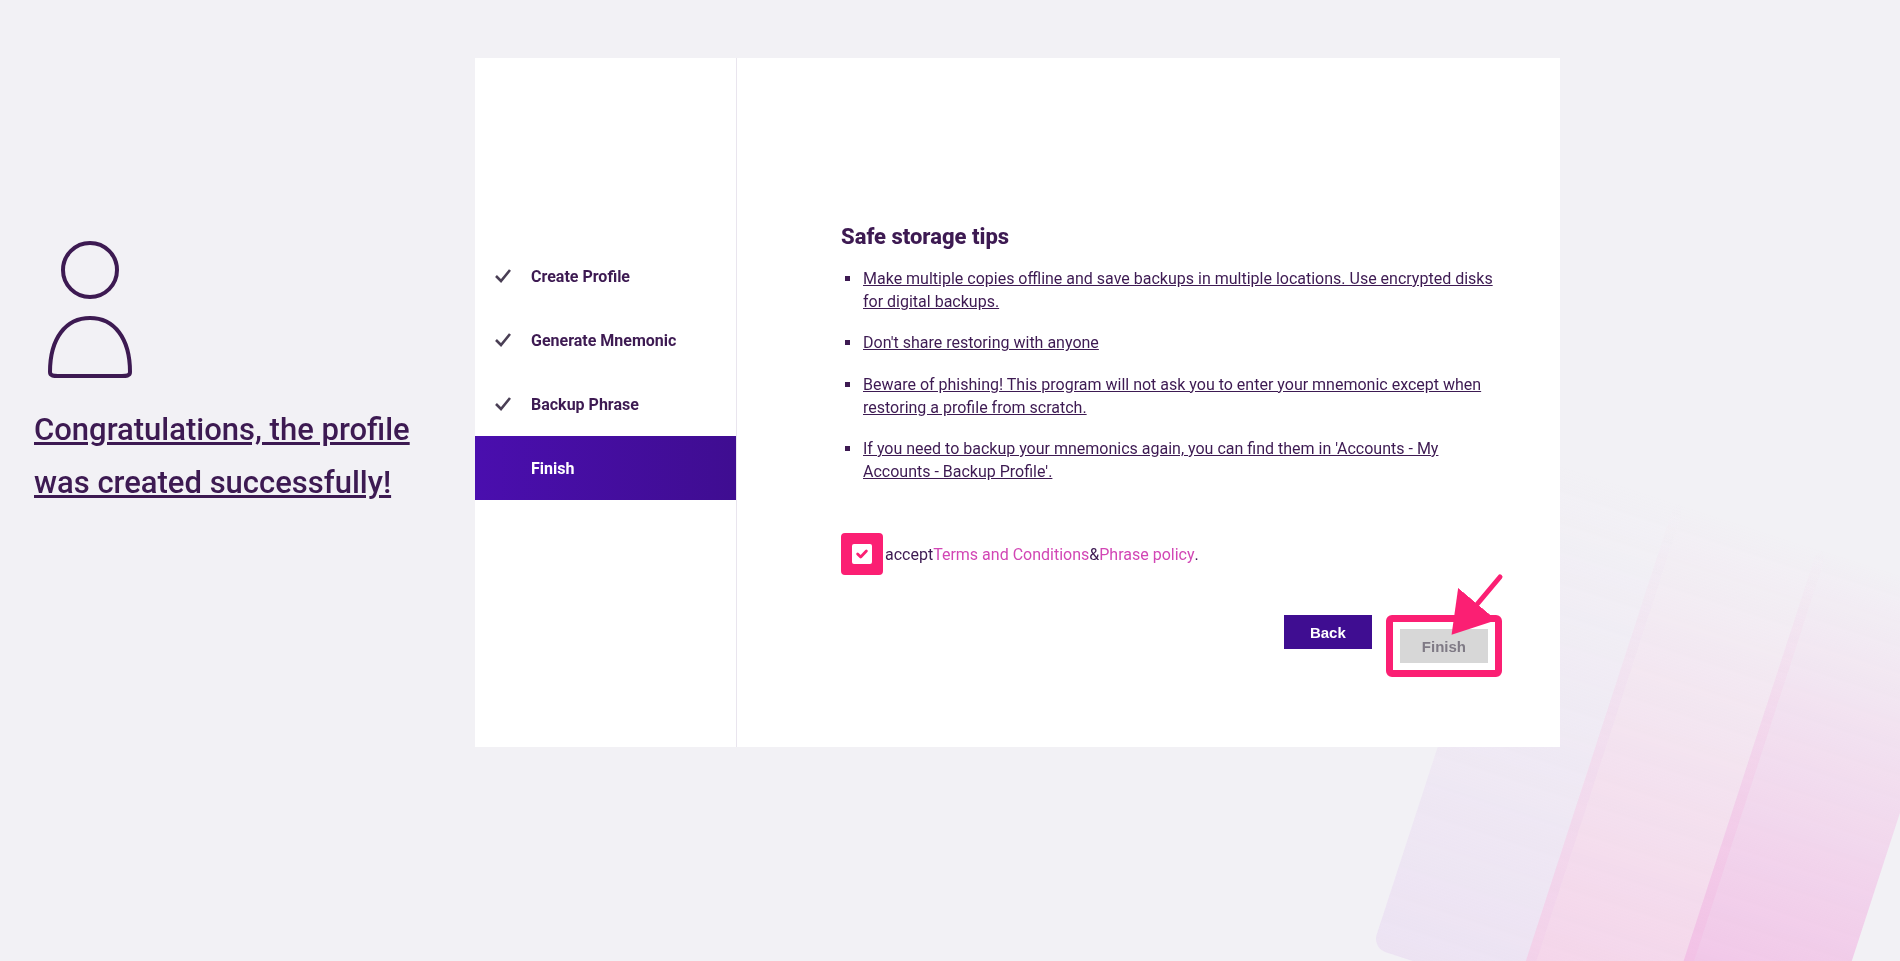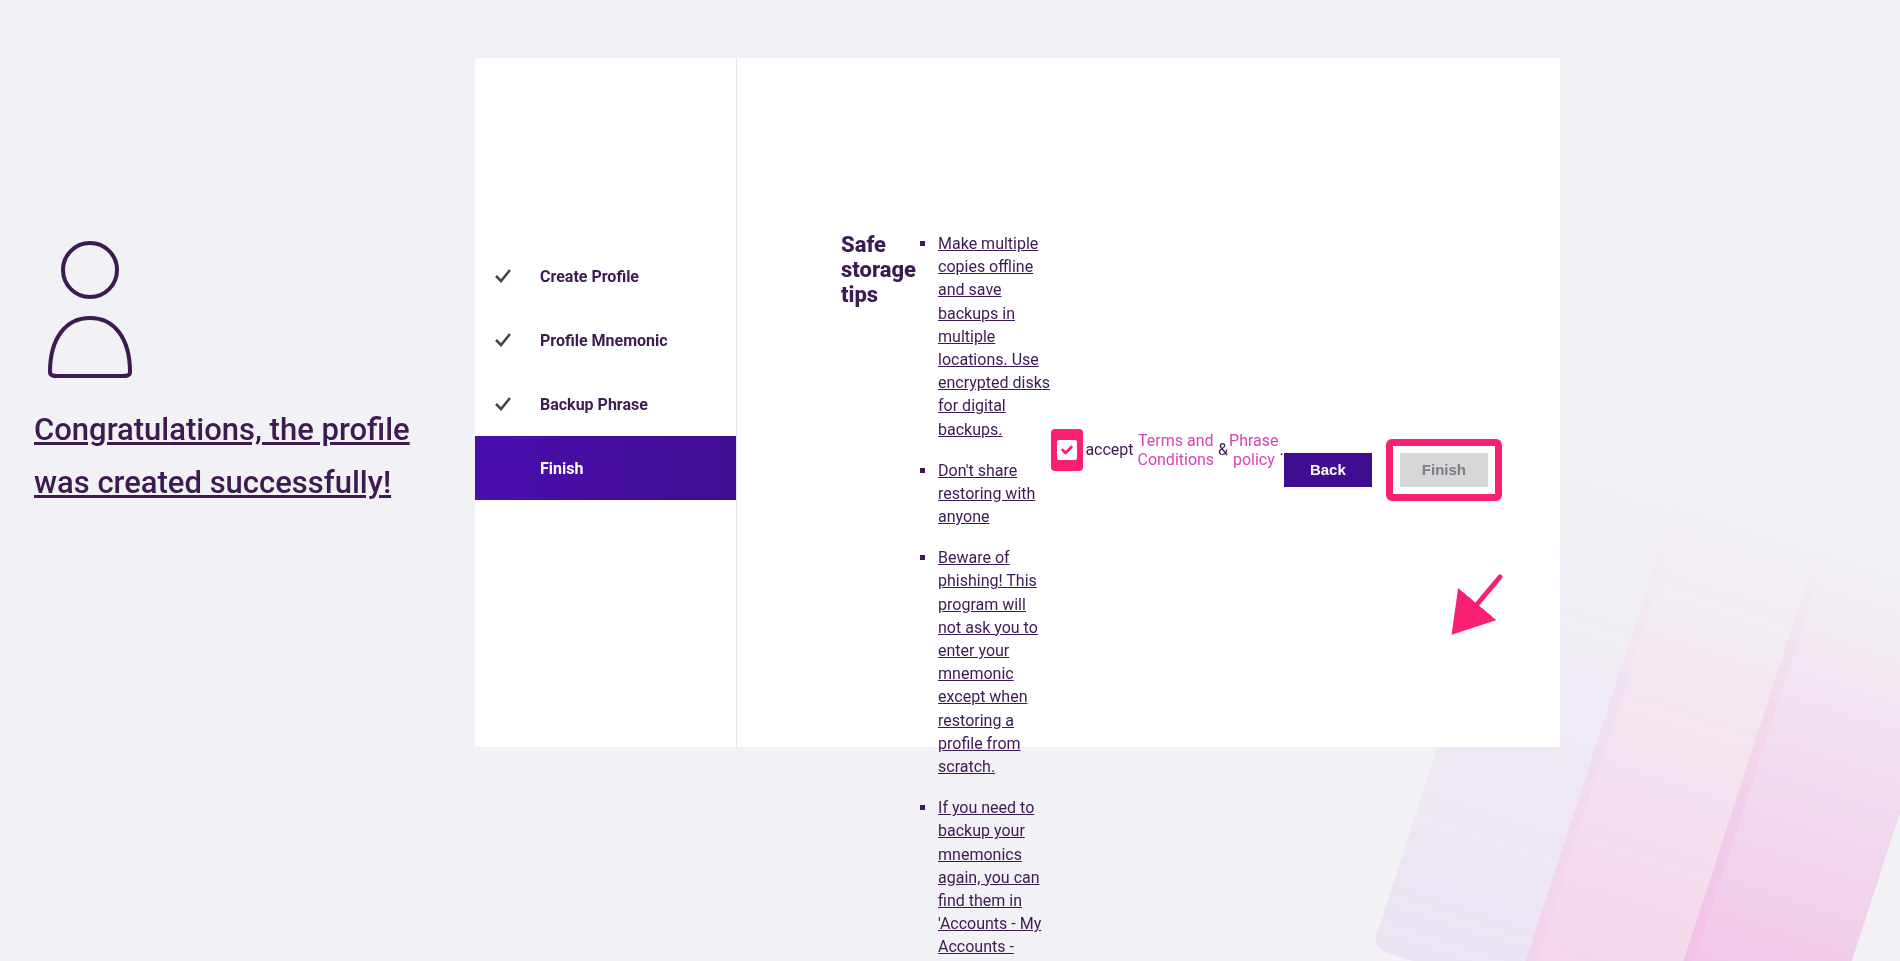--- a/index.html
+++ b/index.html
@@ -72,21 +72,21 @@
   }
 
   .steps {
     width: 262px;
     border-right: 1px solid #e9e5ee;
     padding-top: 186px;
   }
   .step {
     display: flex;
     align-items: center;
-    gap: 27px;
+    gap: 18px;
     padding: 22px 18px;
     font-size: 16px;
     font-weight: 700;
     color: #3d1a52;
   }
   .step .check {
     width: 20px; height: 20px;
     display:flex; align-items:center; justify-content:center;
   }
   .step .check svg { width: 20px; height: 20px; display:block; stroke:#4a3f55; stroke-width:2.6; fill:none; }
@@ -95,22 +95,21 @@
     color: #ffffff;
     font-weight: 700;
   }
   .step.active .check { visibility: hidden; }
 
   .content {
     flex: 1;
     padding: 166px 58px 40px 104px;
     position: relative;
     display:flex;
-    flex-direction: row;
-    margin-top: 8px;
+    flex-direction: column;
   }
 
   .tips-title {
     font-size: 22px;
     font-weight: 800;
     color: #3d1a52;
     margin-bottom: 18px;
   }
   ul.tips {
     list-style: none;
@@ -161,21 +160,20 @@
   }
   .accept-row .chk svg { width: 14px; height: 14px; display:block; }
   .accept-row .chk svg path { stroke:#fb1f73; stroke-width:3.2; fill:none; stroke-linecap:round; stroke-linejoin:round; }
 
   .accept-row .link { color: #d246b5; text-decoration: none; cursor:pointer; }
 
   .btn-row {
     display:flex;
     justify-content:flex-end;
     gap: 14px;
-    align-items:center;
   }
   .btn {
     min-width: 88px;
     height: 34px;
     padding: 0 22px;
     display:inline-flex;
     align-items:center;
     justify-content:center;
     font-size: 15px;
     font-weight: 700;
@@ -241,21 +239,21 @@
             </svg>
         </span>
         <span>Create Profile</span>
       </div>
       <div class="step">
         <span class="check">
           <svg viewBox="0 0 20 20">
               <path d="M3 10 L8 15 L17 4"></path>
             </svg>
         </span>
-        <span>Profile Mnemonic</span>
+        <span>Generate Mnemonic</span>
       </div>
       <div class="step">
         <span class="check">
           <svg viewBox="0 0 20 20">
               <path d="M3 10 L8 15 L17 4"></path>
             </svg>
         </span>
         <span>Backup Phrase</span>
       </div>
       <div class="step active">

